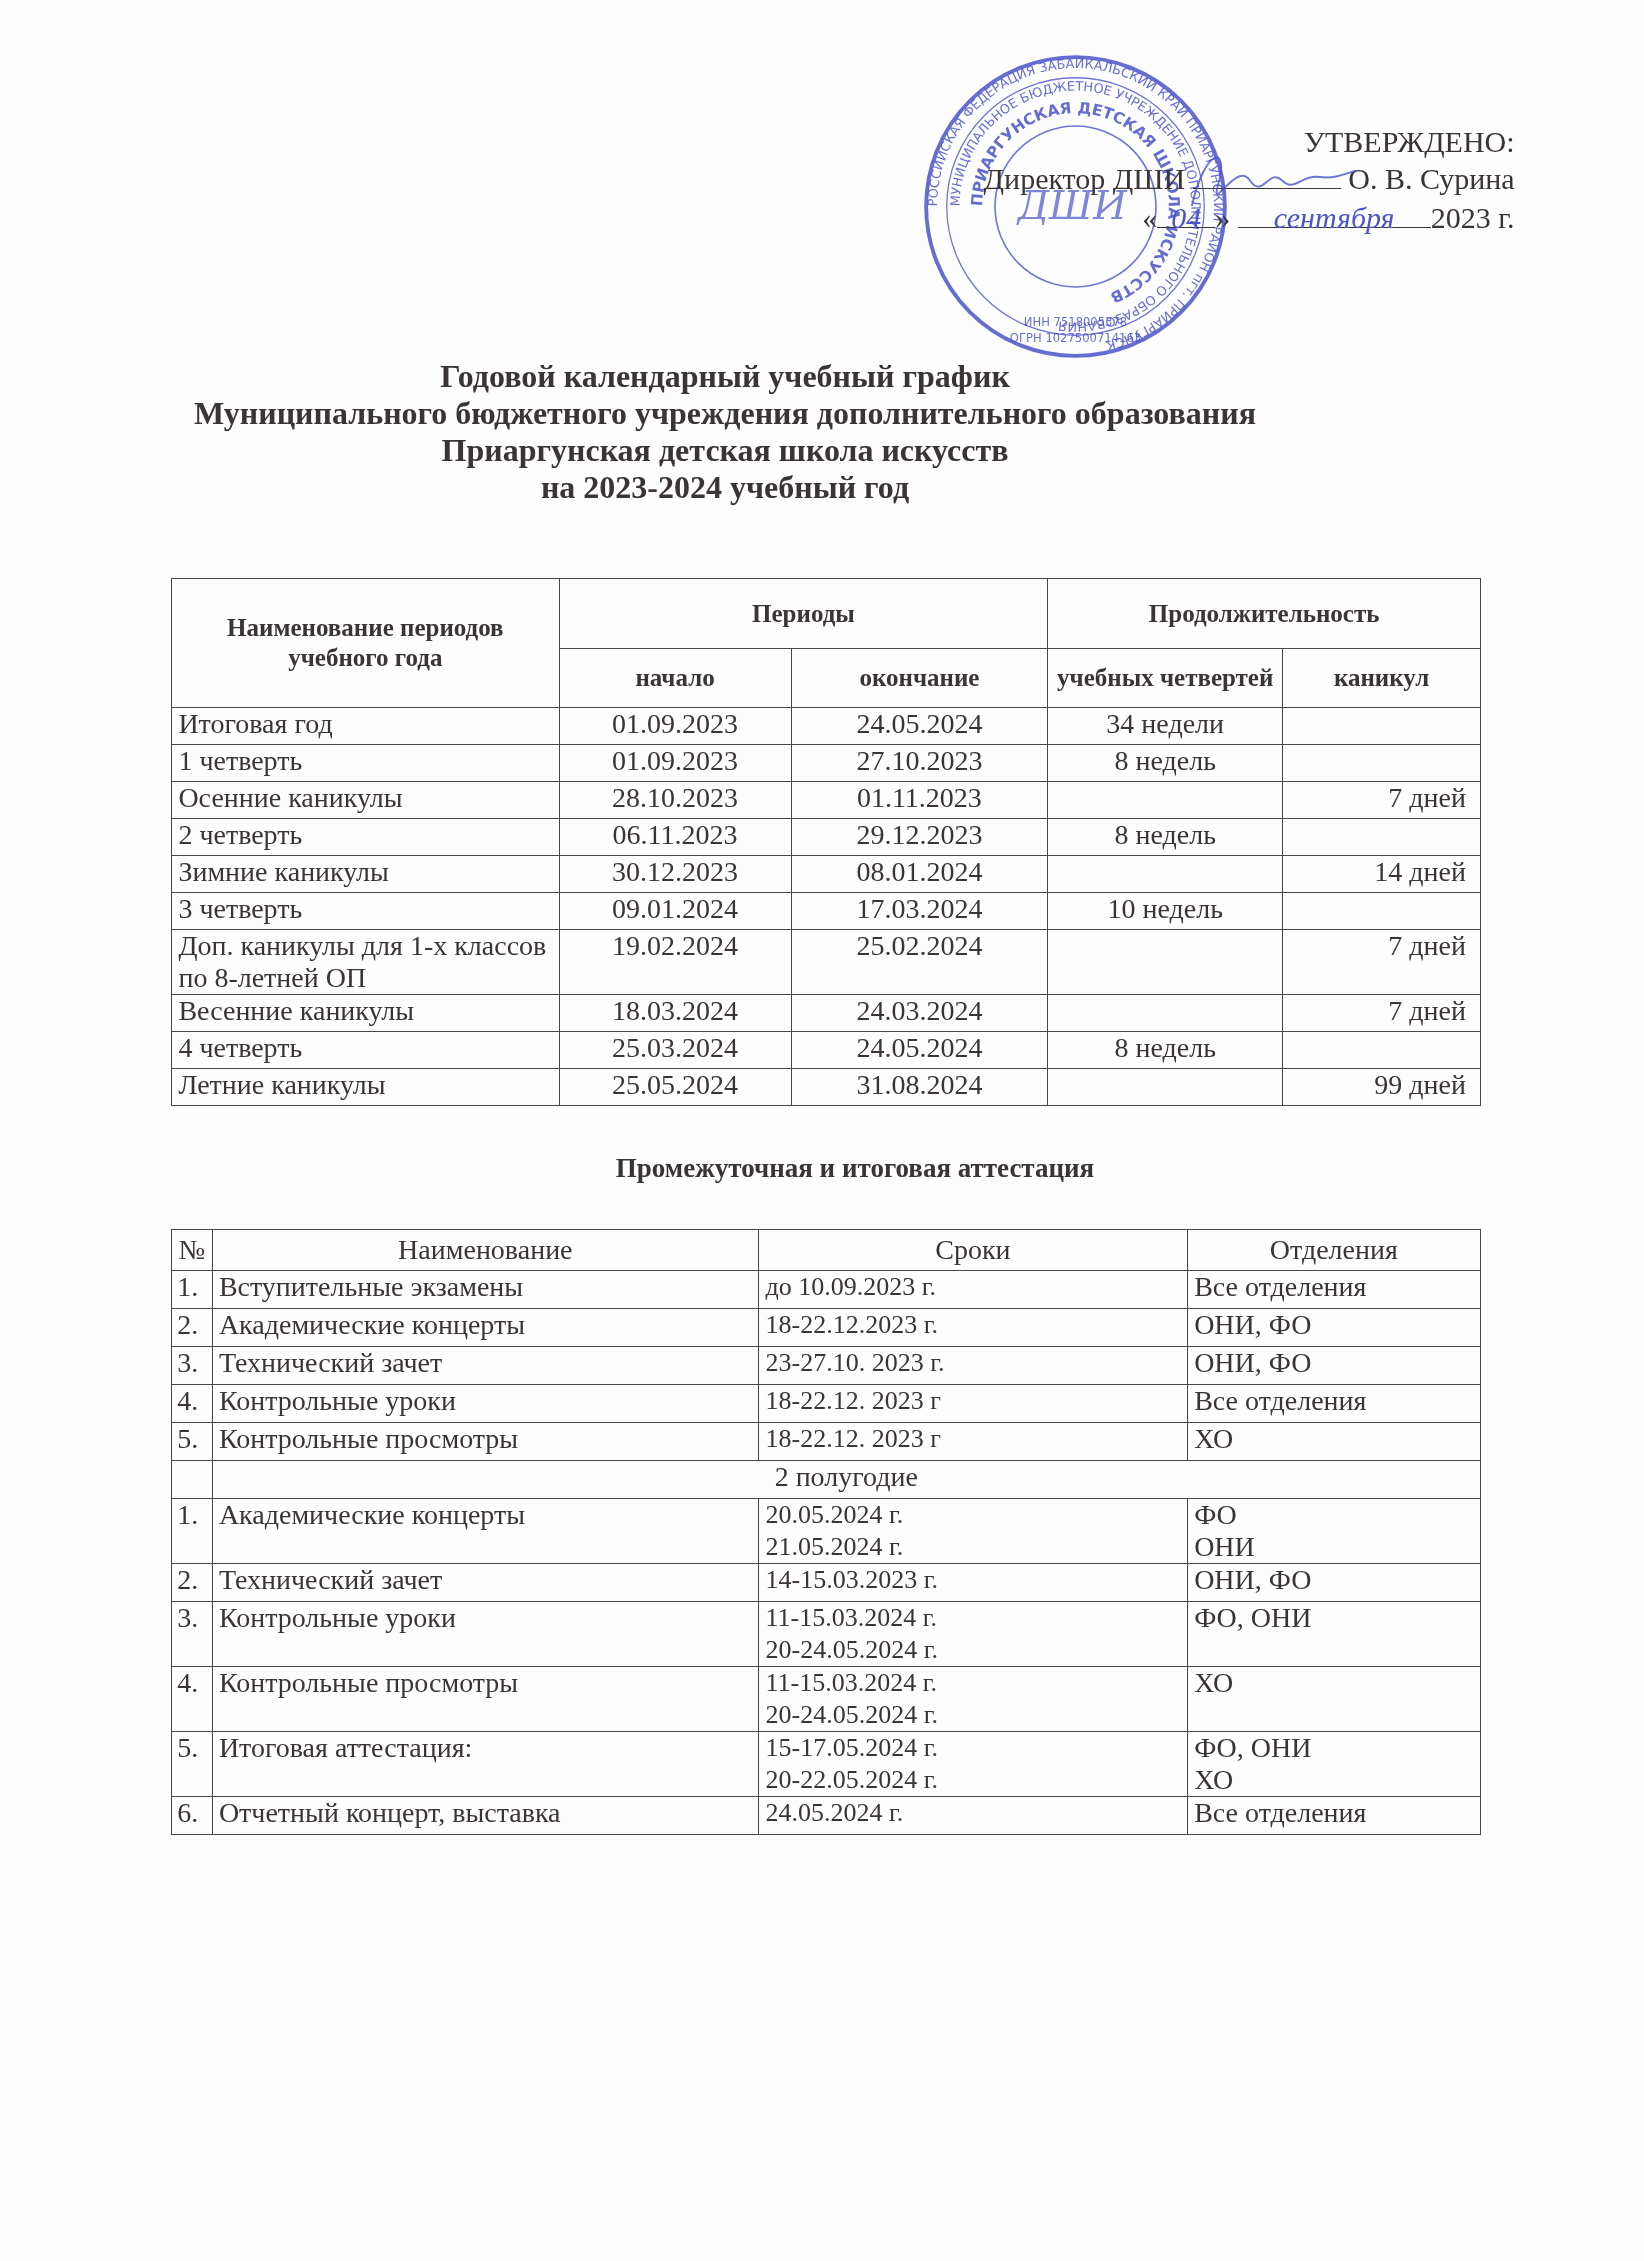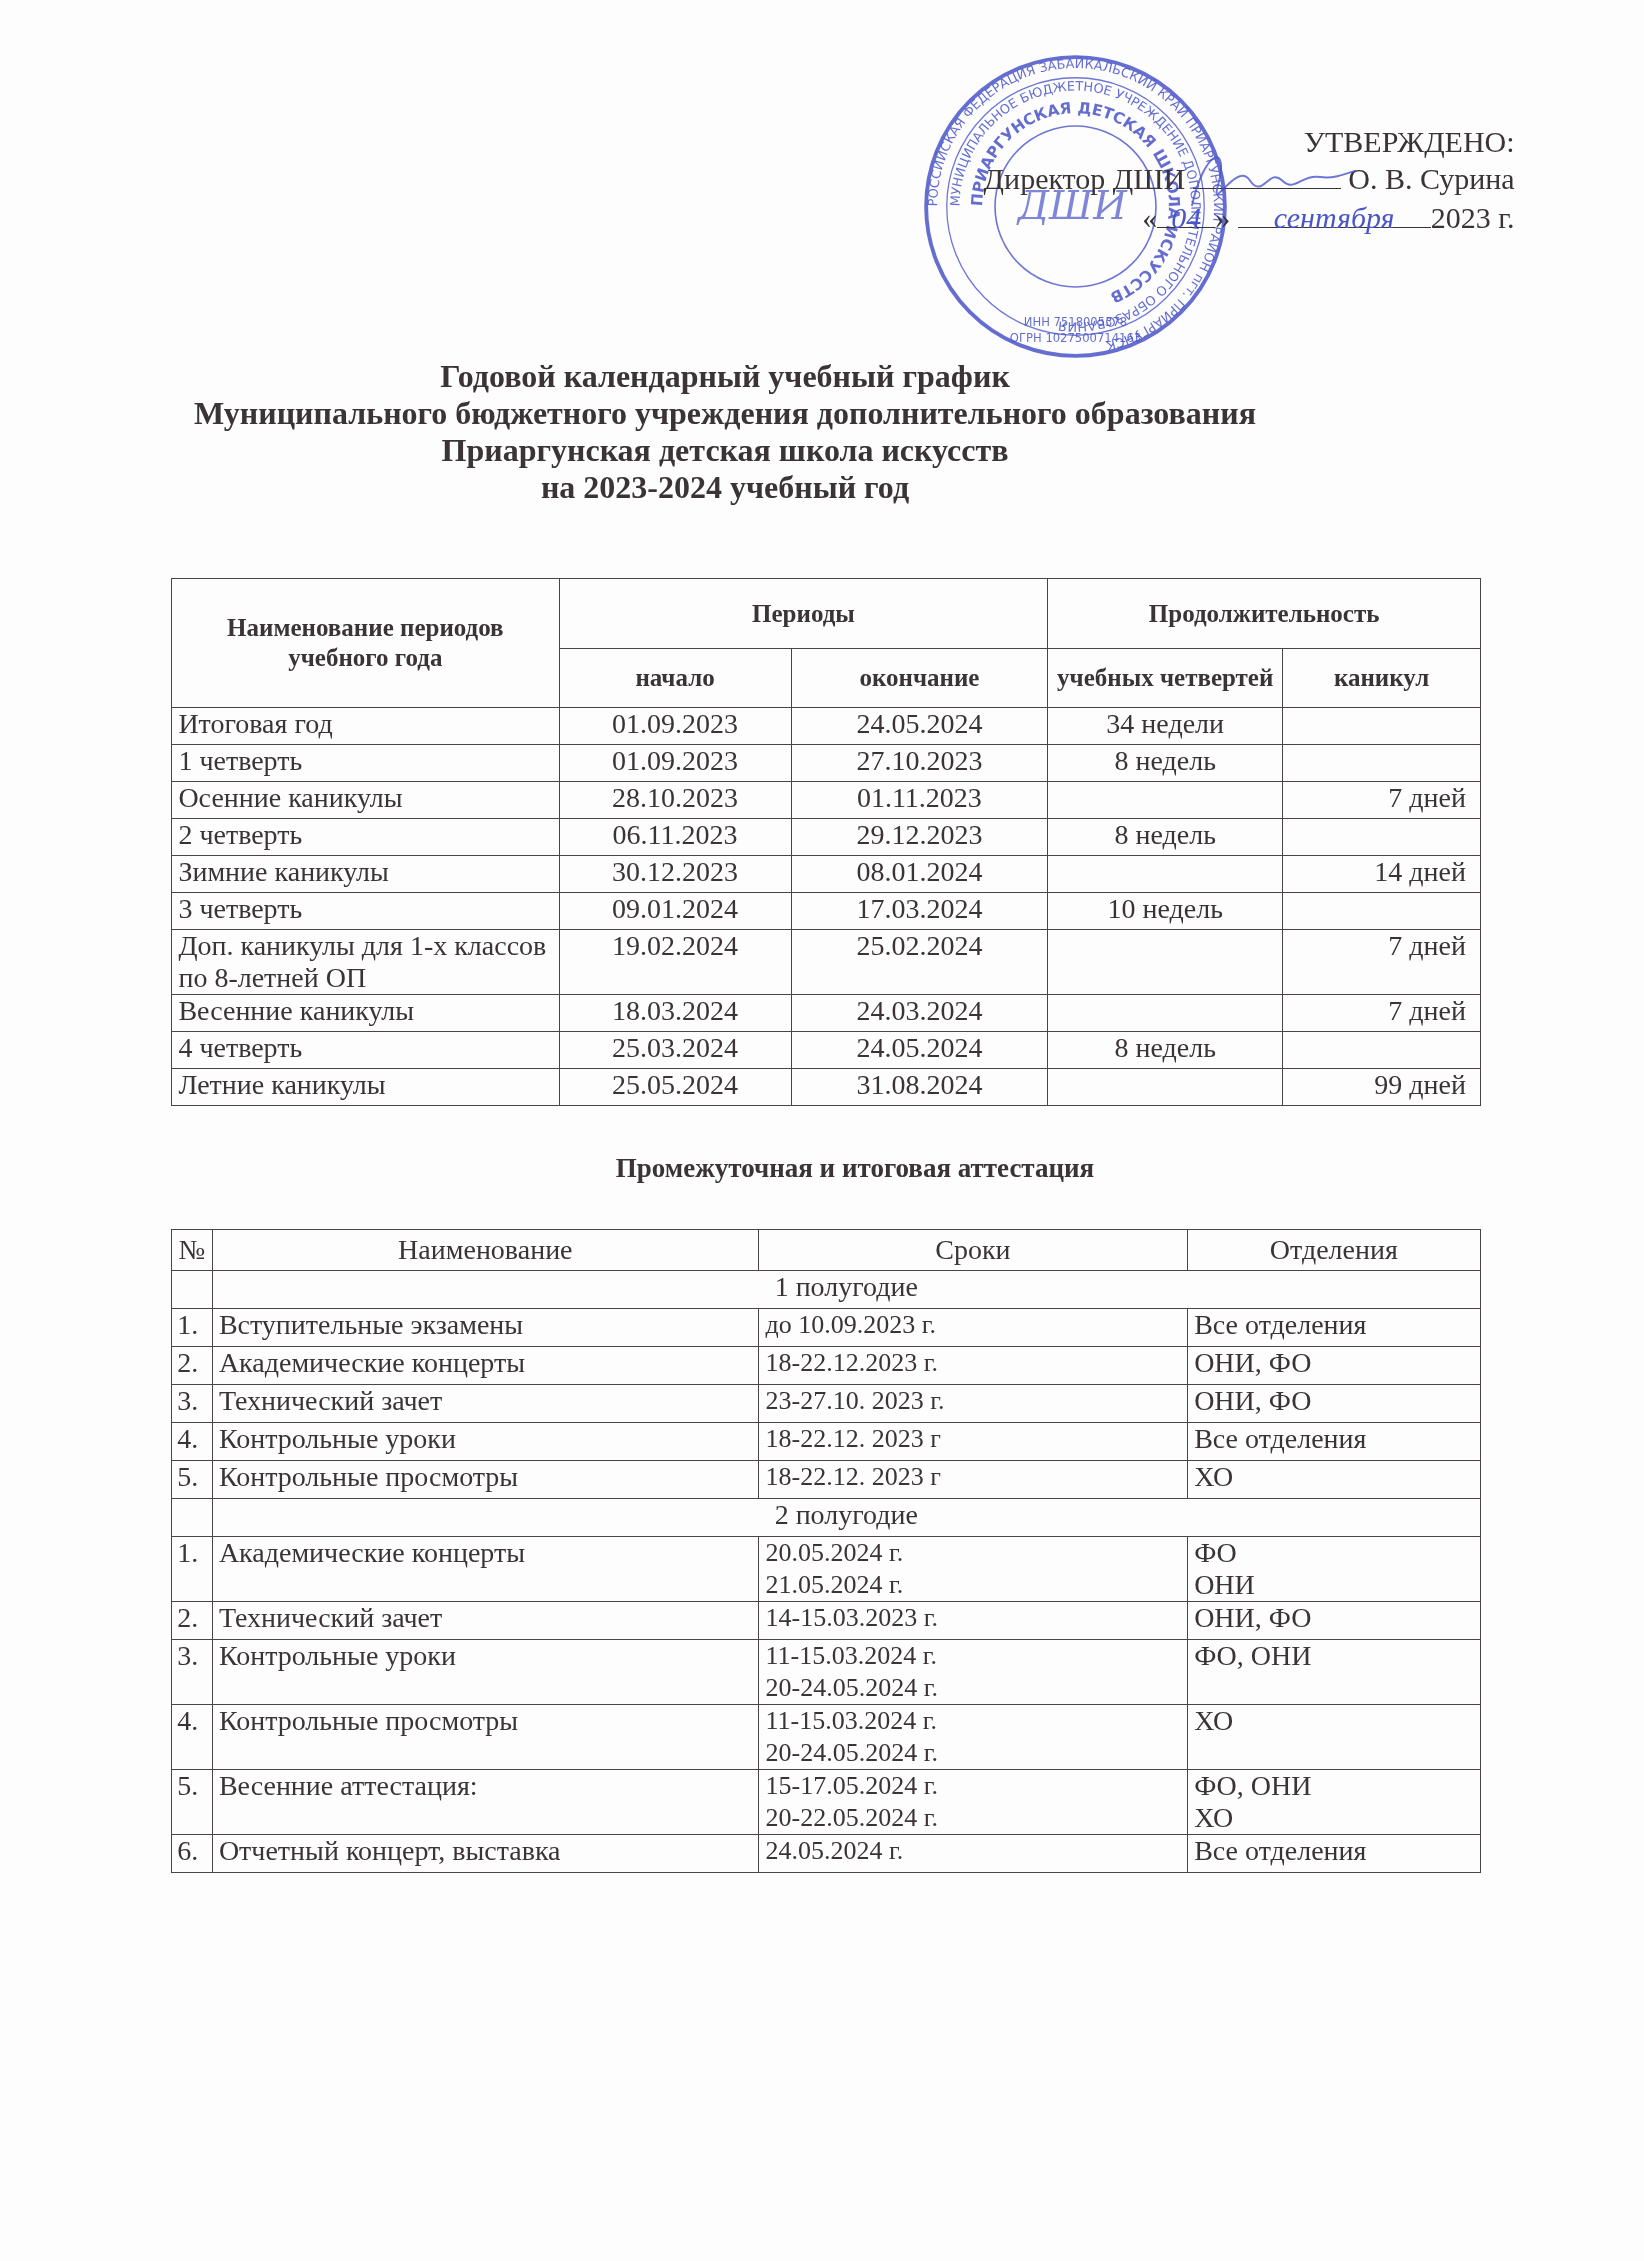--- a/index.html
+++ b/index.html
@@ -189,24 +189,20 @@
   <thead>
     <tr>
       <th>№</th>
       <th>Наименование</th>
       <th>Сроки</th>
       <th>Отделения</th>
     </tr>
   </thead>
   <tbody id="t2body">
       <tr>
-        <td></td>
-        <td colspan="3" class="half">1 полугодие</td>
-      </tr>
-      <tr>
         <td class="num">1.</td>
         <td>Вступительные экзамены</td>
         <td class="date">
           <div>до 10.09.2023 г.</div>
         </td>
         <td>
           <div>Все отделения</div>
         </td>
       </tr>
       <tr>
@@ -292,21 +288,21 @@
         <td class="date">
           <div>11-15.03.2024 г.</div>
           <div>20-24.05.2024 г.</div>
         </td>
         <td>
           <div>ХО</div>
         </td>
       </tr>
       <tr>
         <td class="num">5.</td>
-        <td>Весенние аттестация:</td>
+        <td>Итоговая аттестация:</td>
         <td class="date">
           <div>15-17.05.2024 г.</div>
           <div>20-22.05.2024 г.</div>
         </td>
         <td>
           <div>ФО, ОНИ</div>
           <div>ХО</div>
         </td>
       </tr>
       <tr>

